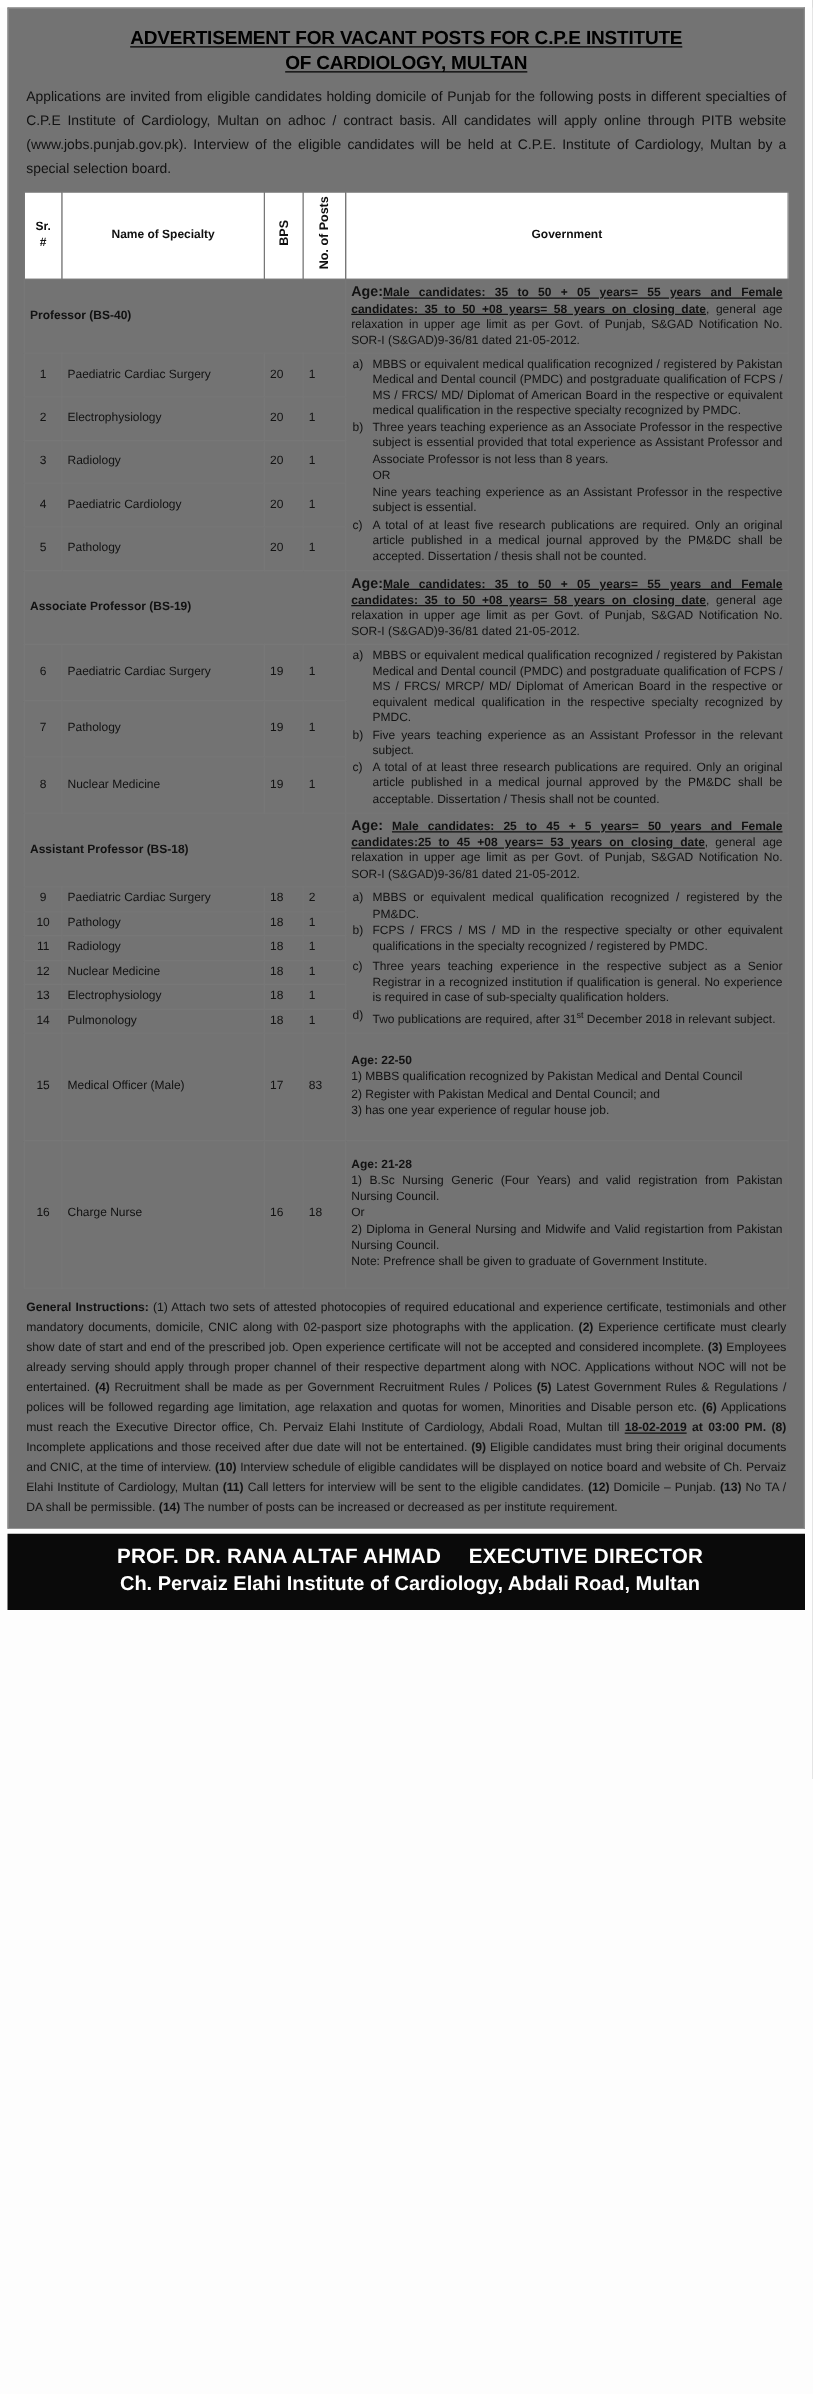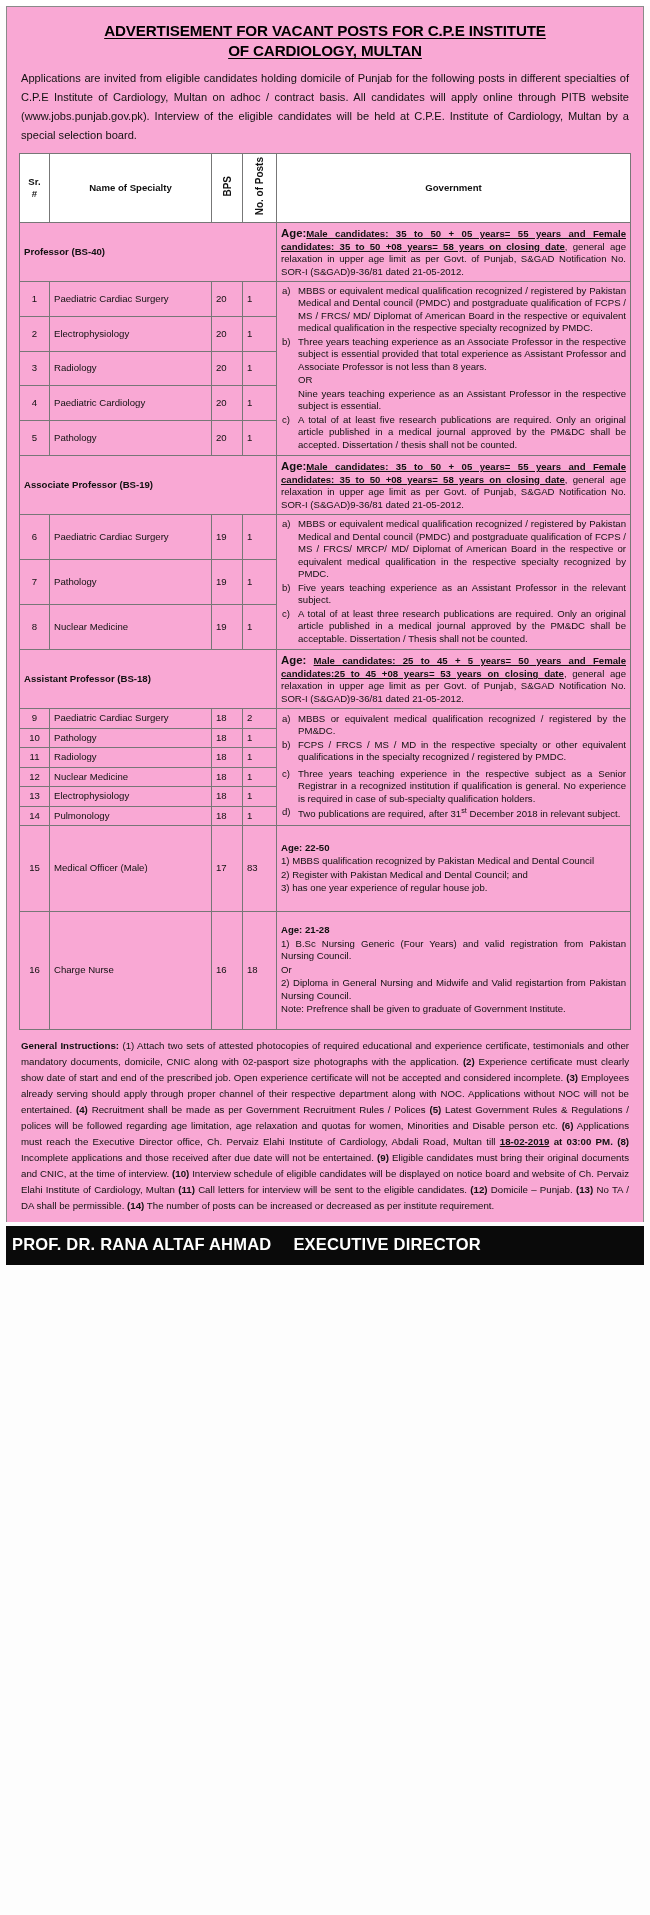--- a/index.html
+++ b/index.html
@@ -18,21 +18,21 @@
     min-height: 1915px;
     background: #fdfdfd;
     position: relative;
     padding: 0;
   }
   .ad-frame {
     border: 1px solid #8a8a8a;
     border-bottom: none;
     margin: 6px 6px 0 6px;
     padding: 8px 12px 6px 12px;
-    background: #f9a8d4;
+    background: #737373;
   }
   .title {
     text-align: center;
     font-weight: bold;
     font-size: 15.2px;
     line-height: 1.32;
     letter-spacing: -0.15px;
     margin: 6px 0 2px 0;
     color: #000;
   }
@@ -149,20 +149,21 @@
     text-align: right;
     font-weight: bold;
     font-size: 12px;
     margin: 4px 2px 2px 0;
   }
 
   
   .footer {
     background: #0a0a0a;
     color: #ffffff;
+    text-align: center;
     padding: 8px 0 10px 6px;
     margin: 4px 6px 0 6px;
   }
   .footer .l1 {
     font-weight: bold;
     font-size: 16.5px;
     letter-spacing: 0.2px;
     line-height: 1.25;
     white-space: nowrap;
   }
@@ -369,15 +370,16 @@
       </tbody>
     </table>
 
     <p class="gen"><b>General Instructions:</b><span> (1) Attach two sets of attested photocopies of required educational and experience certificate, testimonials and other mandatory documents, domicile, CNIC along with 02-pasport size photographs with the application. </span><b>(2)</b><span> Experience certificate must clearly show date of start and end of the prescribed job. Open experience certificate will not be accepted and considered incomplete. </span><b>(3)</b><span> Employees already serving should apply through proper channel of their respective department along with NOC. Applications without NOC will not be entertained. </span><b>(4)</b><span> Recruitment shall be made as per Government Recruitment Rules / Polices </span><b>(5)</b><span> Latest Government Rules &amp; Regulations / polices will be followed regarding age limitation, age relaxation and quotas for women, Minorities and Disable person etc. </span><b>(6)</b><span> Applications must reach the Executive Director office, Ch. Pervaiz Elahi Institute of Cardiology, Abdali Road, Multan till </span><span class="u">18-02-2019</span><b> at 03:00 PM. </b><b>(8)</b><span> Incomplete applications and those received after due date will not be entertained. </span><b>(9)</b><span> Eligible candidates must bring their original documents and CNIC, at the time of interview. </span><b>(10)</b><span> Interview schedule of eligible candidates will be displayed on notice board and website of Ch. Pervaiz Elahi Institute of Cardiology, Multan </span><b>(11)</b><span> Call letters for interview will be sent to the eligible candidates. </span><b>(12)</b><span> Domicile – Punjab. </span><b>(13)</b><span> No TA / DA shall be permissible. </span><b>(14)</b><span> The number of posts can be increased or decreased as per institute requirement.</span></p>
 
 
   </div>
 
   <div class="footer">
     <div class="l1"><span>PROF. DR. RANA ALTAF AHMAD</span><span class="gap"></span><span>EXECUTIVE DIRECTOR</span></div>
+    <div class="l2">Ch. Pervaiz Elahi Institute of Cardiology, Abdali Road, Multan</div>
   </div>
 
 </div>
 
 </body></html>

